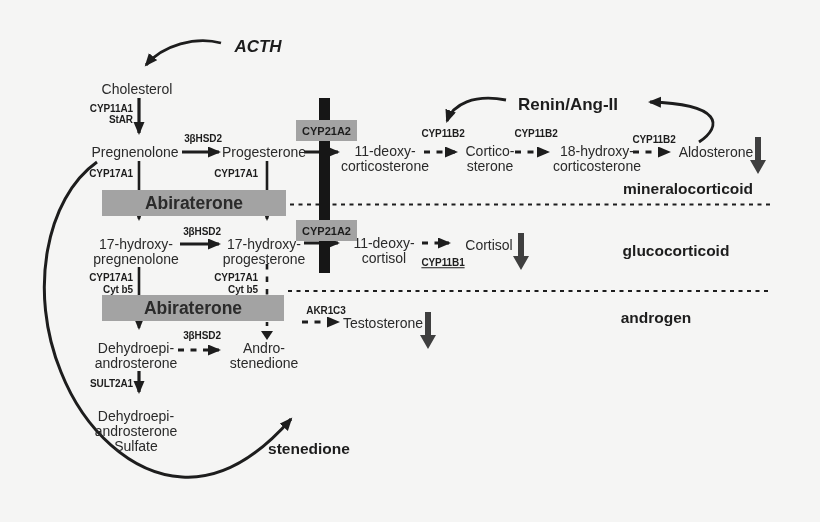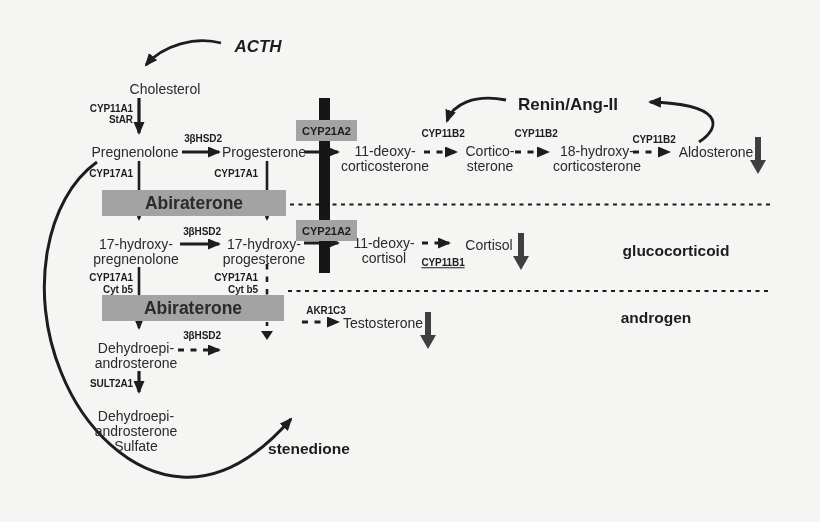--- a/index.html
+++ b/index.html
@@ -92,24 +92,25 @@
 
     <path class="bold-arrow" d="M755,137 H761 V160 H766 L758,174 L750,160 H755 Z"></path>
     <path class="bold-arrow" d="M518,233 H524 V256 H529 L521,270 L513,256 H518 Z"></path>
     <path class="bold-arrow" d="M425,312 H431 V335 H436 L428,349 L420,335 H425 Z"></path>
   </svg>
 
   <div class="lbl sig italic" style="left:258px;top:46px;">ACTH</div>
   <div class="lbl sig" style="left:568px;top:104px;">Renin/Ang-II</div>
   <div class="lbl cls" style="left:309px;top:448px;">stenedione</div>
 
+  <div class="lbl cls" style="left:688px;top:188px;">mineralocorticoid</div>
   <div class="lbl cls" style="left:676px;top:250px;">glucocorticoid</div>
   <div class="lbl cls" style="left:656px;top:317px;text-align:center;">androgen</div>
 
-  <div class="lbl" style="left:137px;top:89px;margin-left:28px;">Cholesterol</div>
+  <div class="lbl" style="left:137px;top:89px;">Cholesterol</div>
   <div class="lbl" style="left:135px;top:152px;">Pregnenolone</div>
   <div class="lbl" style="left:264px;top:152px;">Progesterone</div>
   <div class="lbl" style="left:385px;top:159px;">
     <span class="line">11-deoxy-</span>
     <span class="line">corticosterone</span>
   </div>
   <div class="lbl" style="left:490px;top:159px;">
     <span class="line">Cortico-</span>
     <span class="line">sterone</span>
   </div>
@@ -129,20 +130,24 @@
   </div>
   <div class="lbl" style="left:384px;top:251px;">
     <span class="line">11-deoxy-</span>
     <span class="line">cortisol</span>
   </div>
   <div class="lbl" style="left:489px;top:245px;">Cortisol</div>
 
   <div class="lbl" style="left:136px;top:356px;">
     <span class="line">Dehydroepi-</span>
     <span class="line">androsterone</span>
+  </div>
+  <div class="lbl" style="left:264px;top:356px;">
+    <span class="line">Andro-</span>
+    <span class="line">stenedione</span>
   </div>
   <div class="lbl" style="left:383px;top:323px;">Testosterone</div>
   <div class="lbl" style="left:136px;top:431px;">
     <span class="line">Dehydroepi-</span>
     <span class="line">androsterone</span>
     <span class="line">Sulfate</span>
   </div>
 
   <div class="lbl r enz" style="left:133px;top:113.5px;">
     <span class="line">CYP11A1</span>

